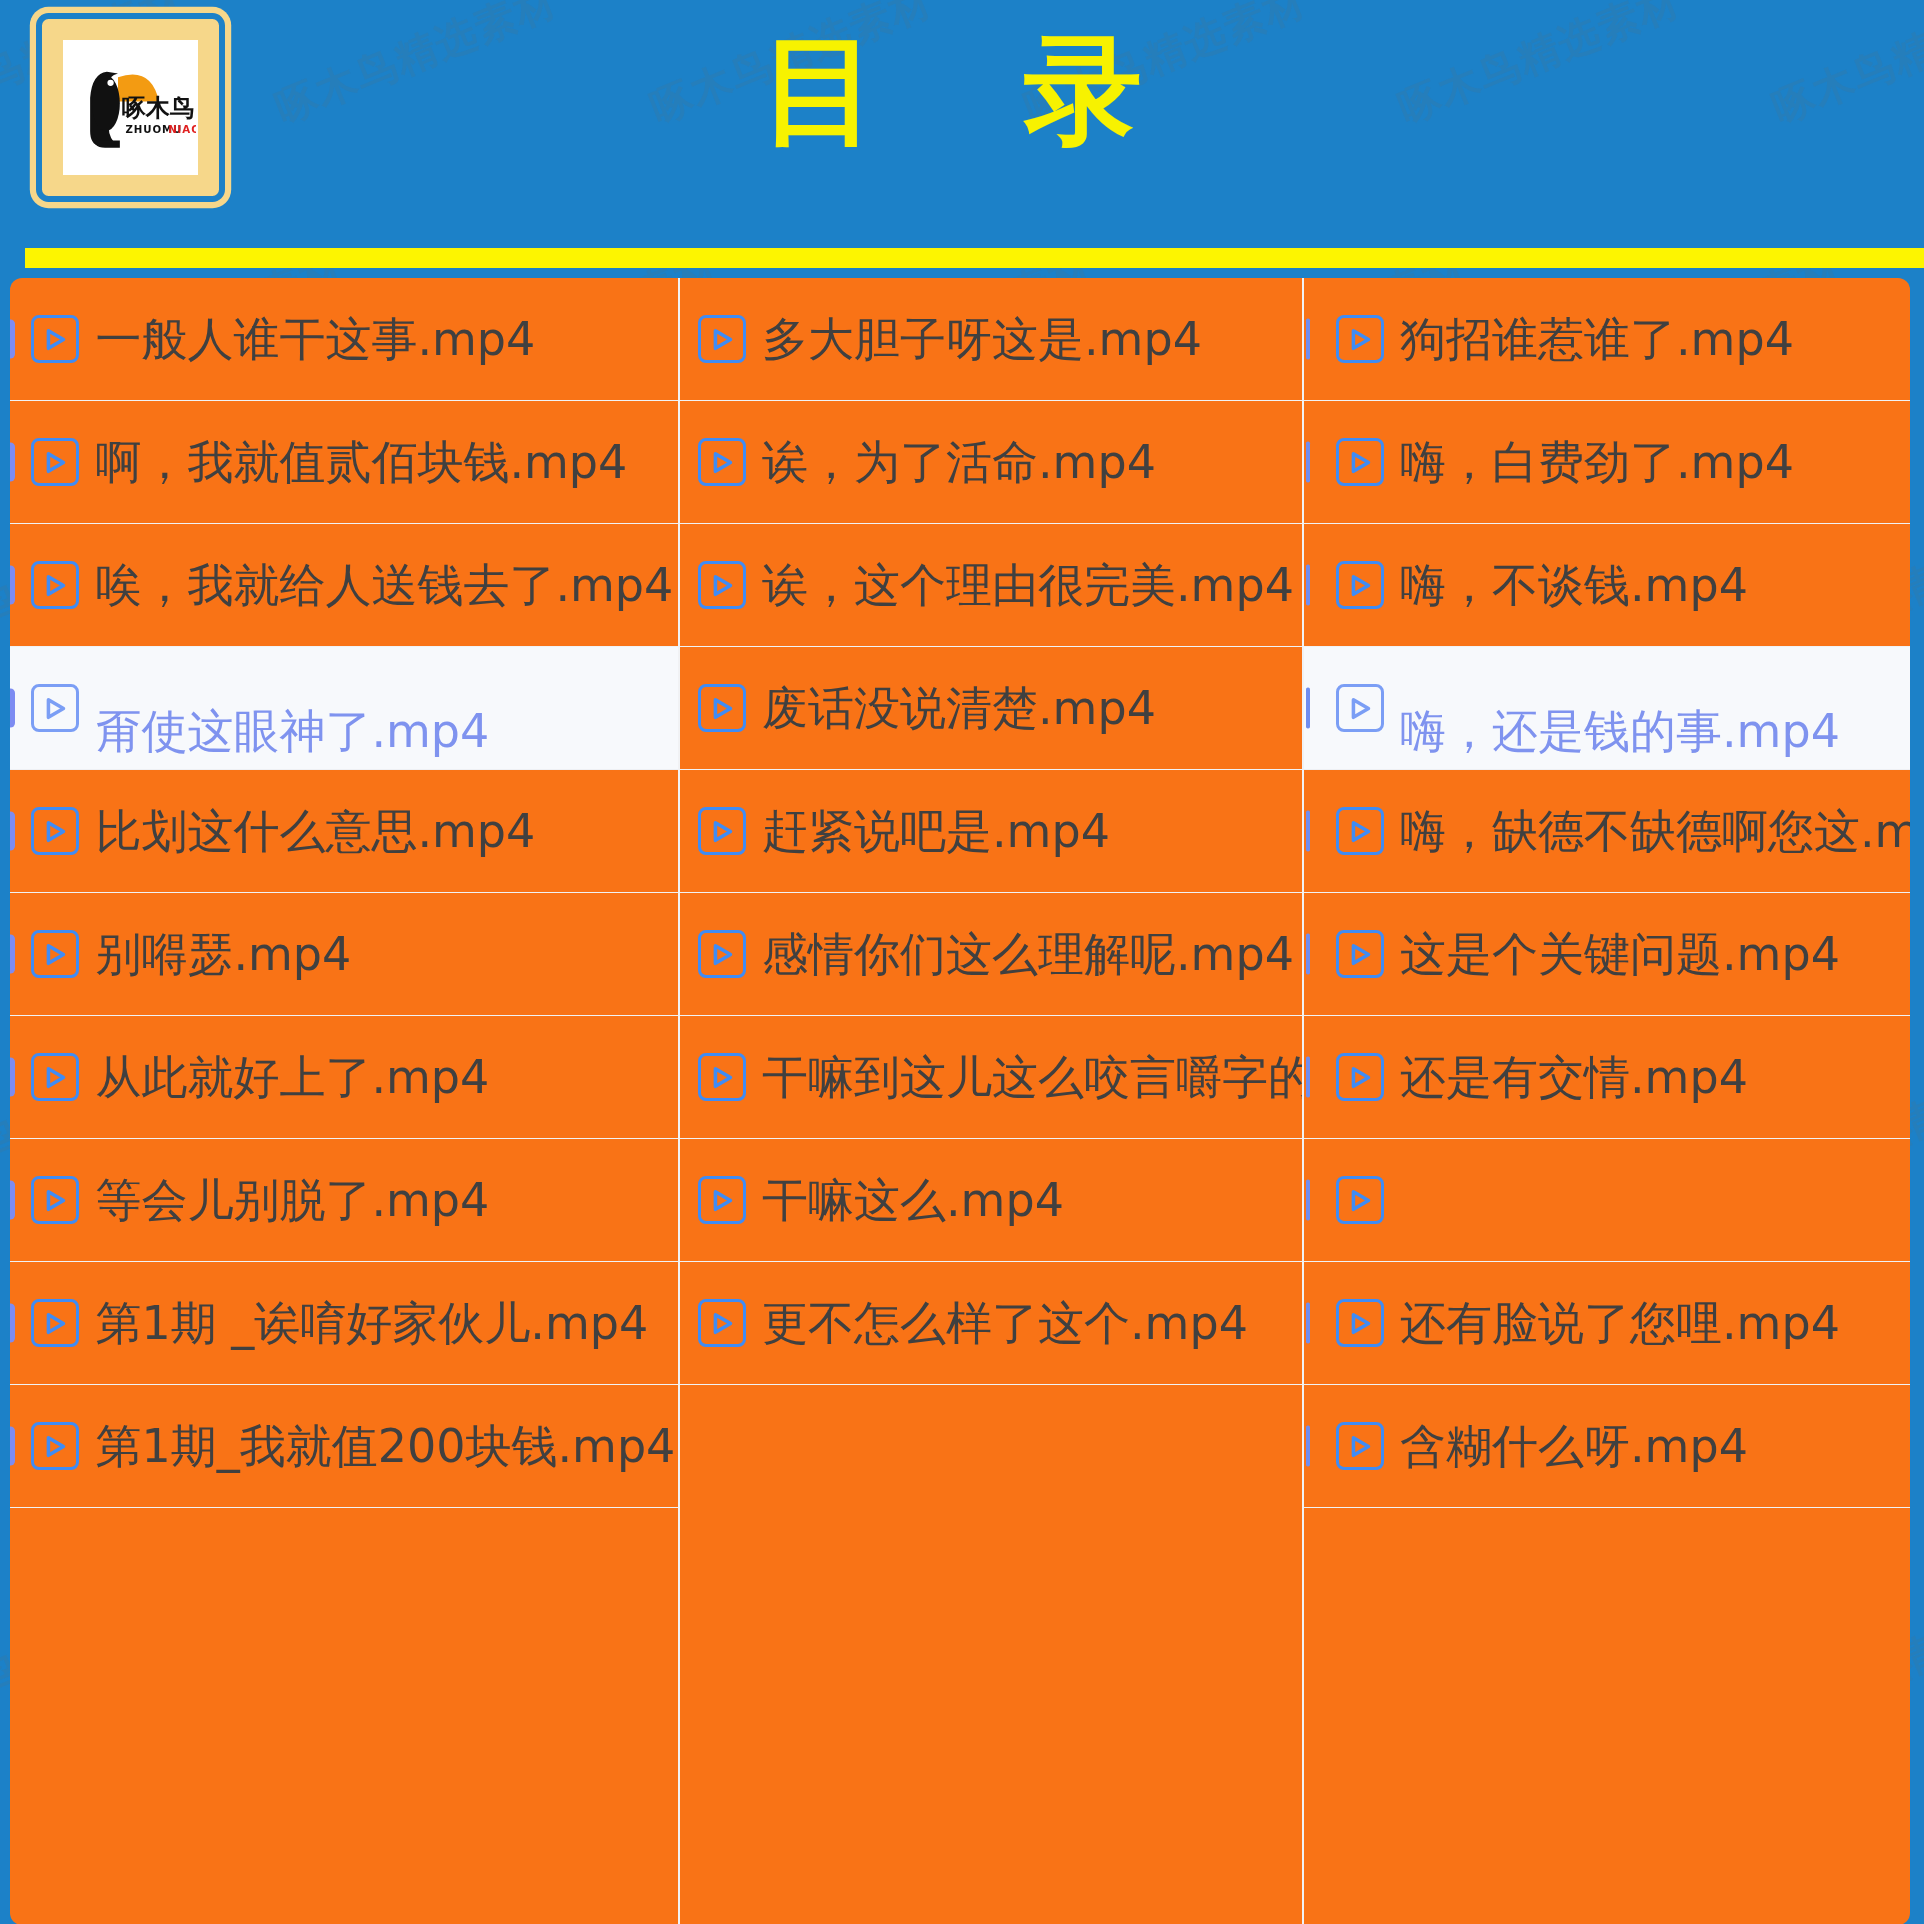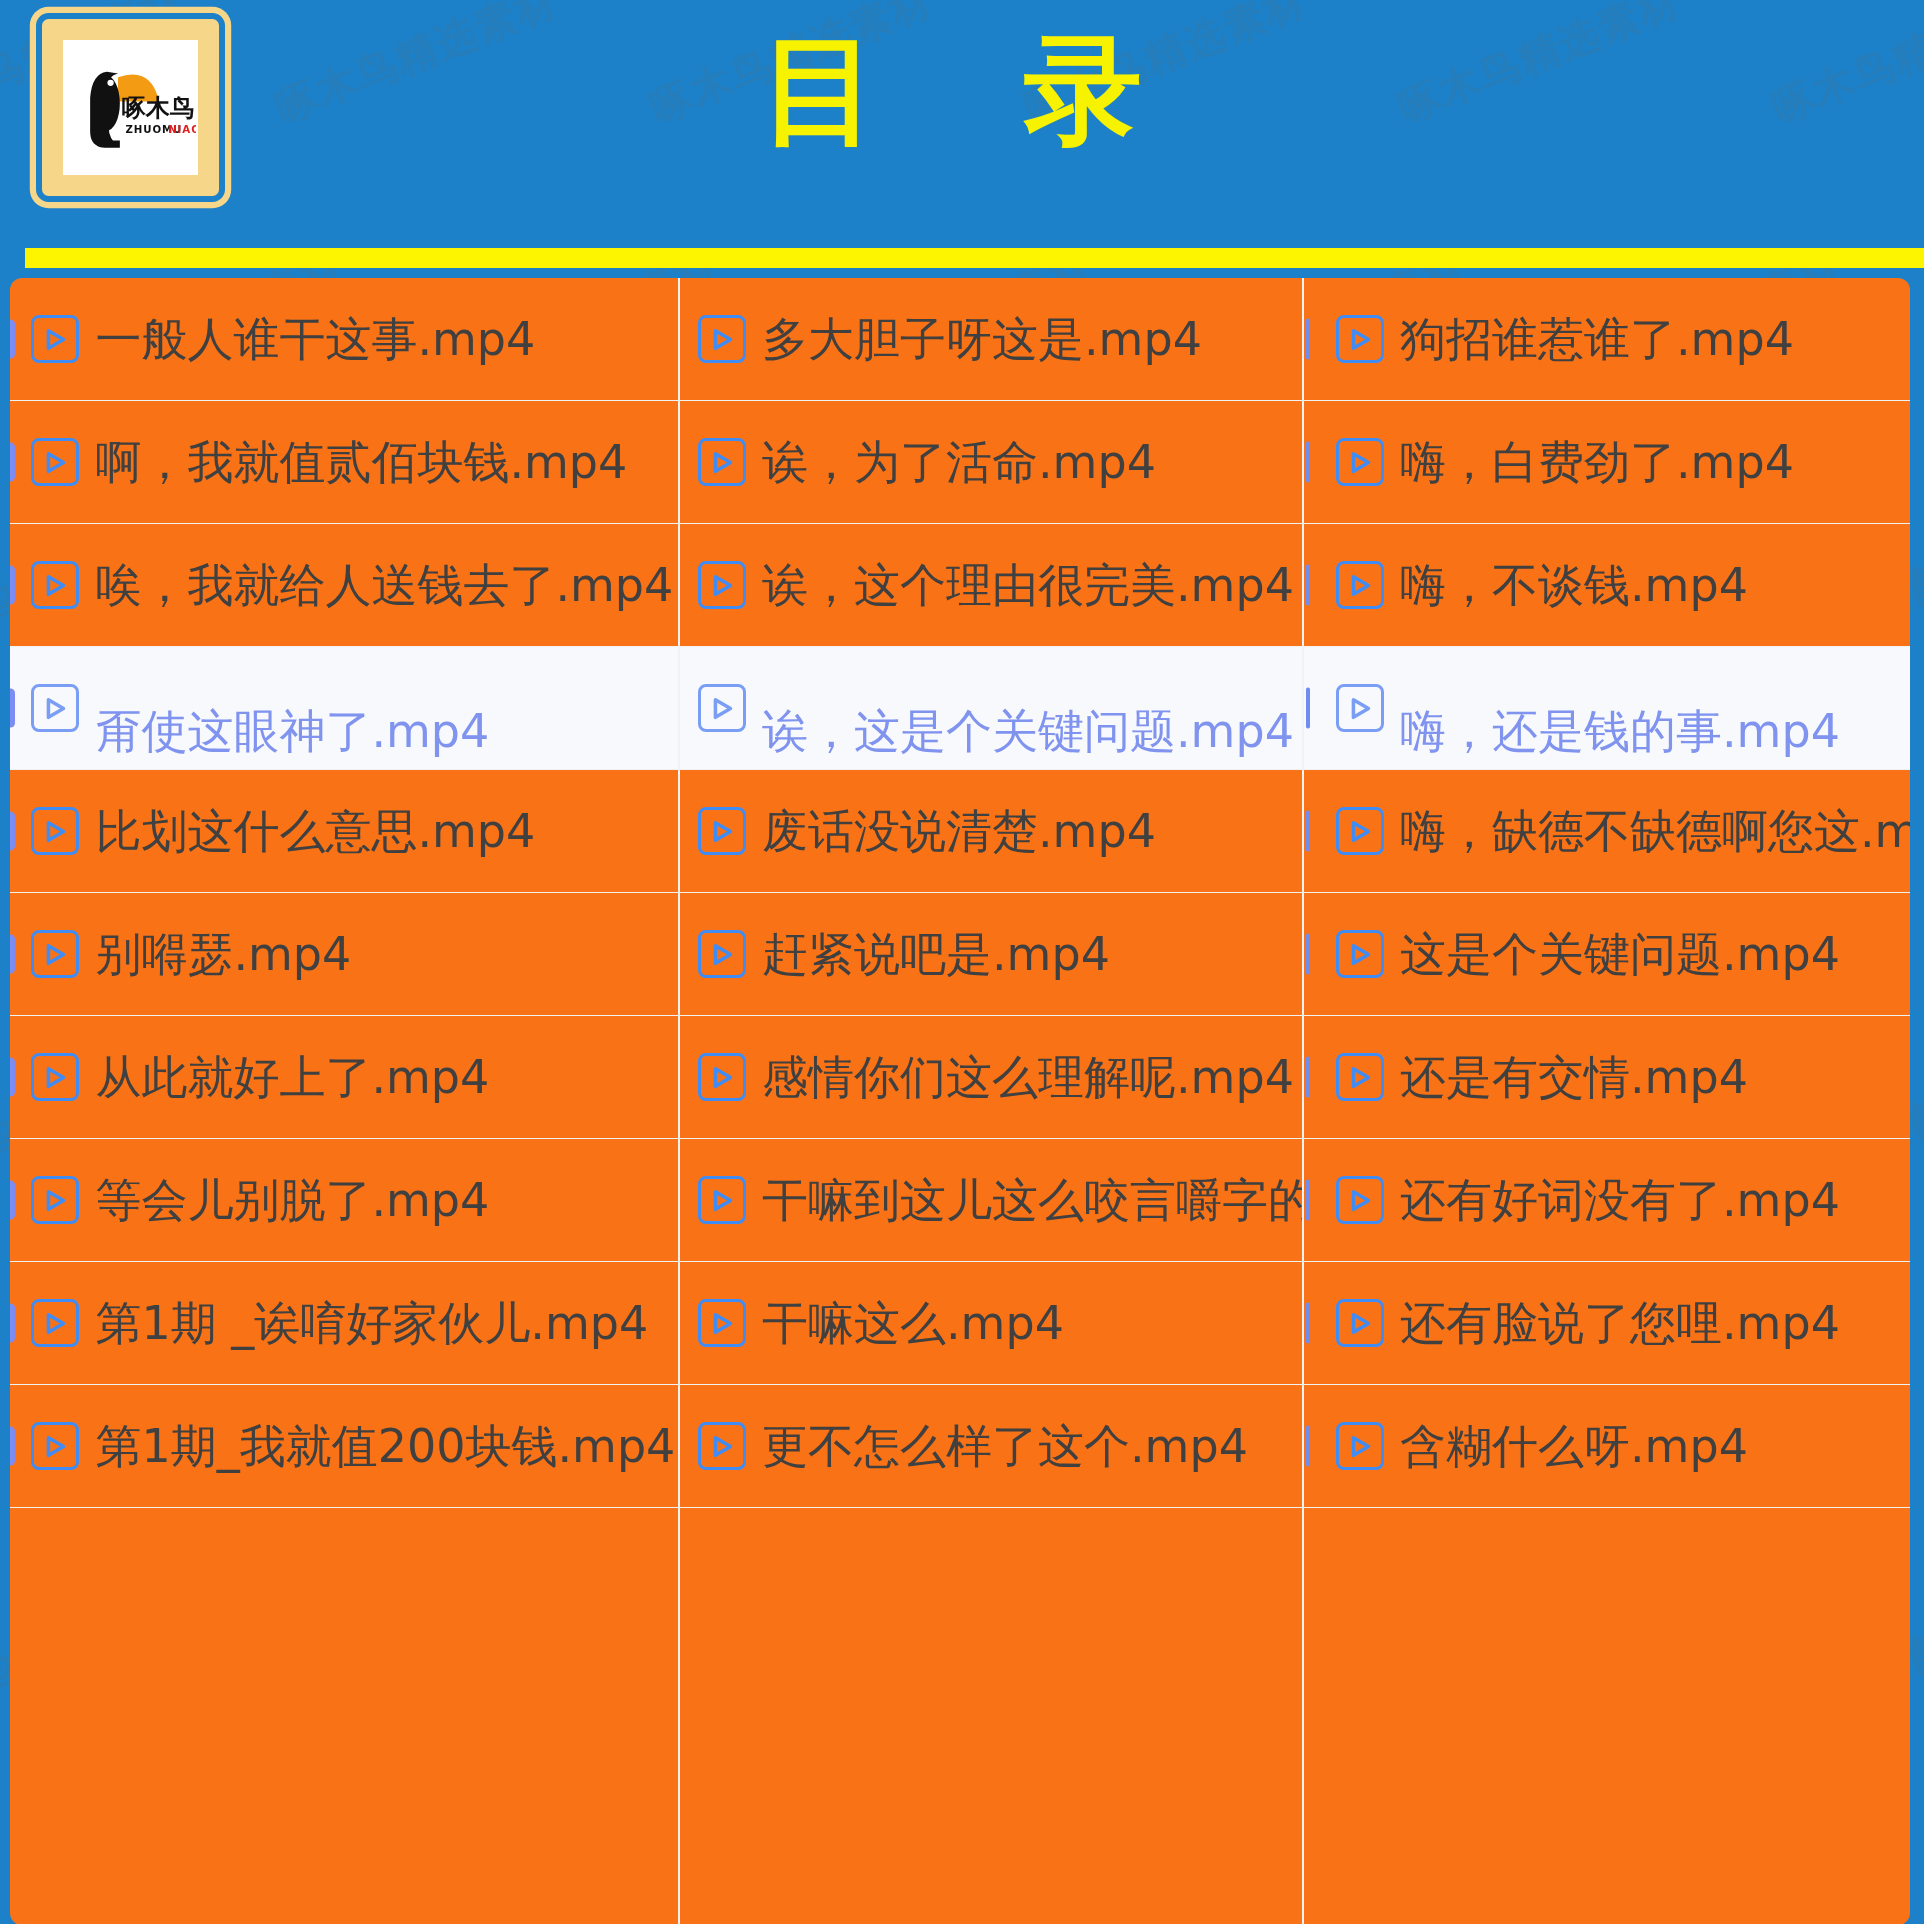--- a/index.html
+++ b/index.html
@@ -254,28 +254,20 @@
         <span class="fname">诶，为了活命.mp4</span>
       </div>
       <div class="row">
         <span class="play-icon">
           <svg width="23" height="25" viewBox="0 0 26 28">
             <path d="M5 4 L22 14 L5 24 Z" fill="none" stroke="#3f8cf5" stroke-width="4" stroke-linejoin="round"></path>
           </svg>
         </span>
         <span class="fname">诶，这个理由很完美.mp4</span>
       </div>
-      <div class="row hovered">
-        <span class="play-icon">
-          <svg width="23" height="25" viewBox="0 0 26 28">
-            <path d="M5 4 L22 14 L5 24 Z" fill="none" stroke="#7b9ef5" stroke-width="4" stroke-linejoin="round"></path>
-          </svg>
-        </span>
-        <span class="fname">诶，这是个关键问题.mp4</span>
-      </div>
       <div class="row">
         <span class="play-icon">
           <svg width="23" height="25" viewBox="0 0 26 28">
             <path d="M5 4 L22 14 L5 24 Z" fill="none" stroke="#3f8cf5" stroke-width="4" stroke-linejoin="round"></path>
           </svg>
         </span>
         <span class="fname">废话没说清楚.mp4</span>
       </div>
       <div class="row">
         <span class="play-icon">
@@ -382,21 +374,20 @@
         </span>
         <span class="fname">还是有交情.mp4</span>
       </div>
       <div class="row">
         <div class="chk-stub"></div>
         <span class="play-icon">
           <svg width="23" height="25" viewBox="0 0 26 28">
             <path d="M5 4 L22 14 L5 24 Z" fill="none" stroke="#3f8cf5" stroke-width="4" stroke-linejoin="round"></path>
           </svg>
         </span>
-        <span class="fname">还有好词没有了.mp4</span>
       </div>
       <div class="row">
         <div class="chk-stub"></div>
         <span class="play-icon">
           <svg width="23" height="25" viewBox="0 0 26 28">
             <path d="M5 4 L22 14 L5 24 Z" fill="none" stroke="#3f8cf5" stroke-width="4" stroke-linejoin="round"></path>
           </svg>
         </span>
         <span class="fname">还有脸说了您哩.mp4</span>
       </div>

